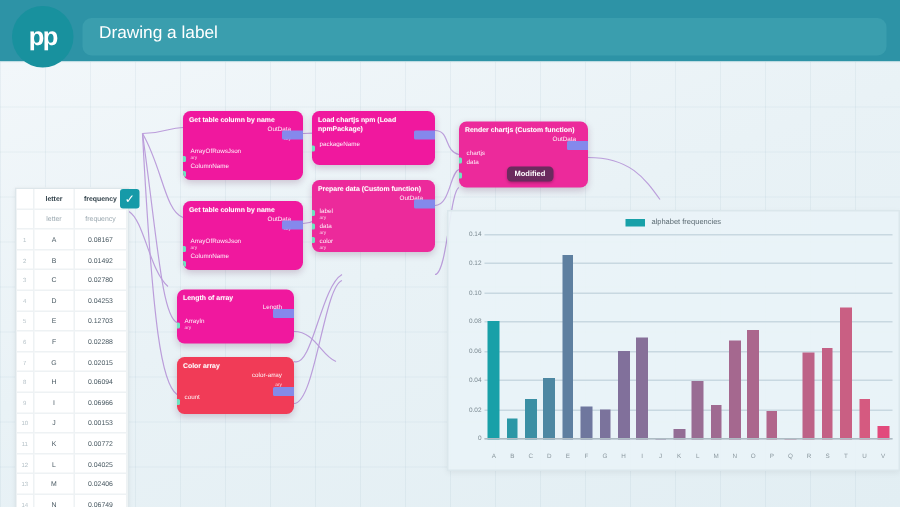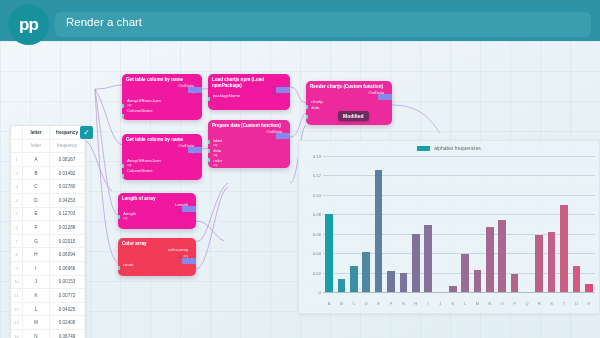--- a/index.html
+++ b/index.html
@@ -122,21 +122,21 @@
   }
   .xl{flex:1;text-align:center;font-size:4.2px;color:#8a979e;}
   .axis{position:absolute;left:0;right:0;bottom:0;height:1px;background:#aebcc4;}
 </style>
 </head>
 <body>
 
 <div class="topbar"></div>
 <div class="titlepill"></div>
 <div class="logo">pp</div>
-<div class="titletext">Render a chart</div>
+<div class="titletext">Drawing a label</div>
 
 <div class="share">SHARE</div>
 
 <div class="canvas">
   <div class="gridlayer"></div>
 
   <svg class="wires" viewBox="0 0 600 297">
     <g fill="none" stroke="#b38fd6" stroke-width="0.8" opacity="0.85">
       <path d="M95,48 C110,48 112,44 122,44"></path>
       <path d="M95,48 C108,70 110,100 122,104"></path>

